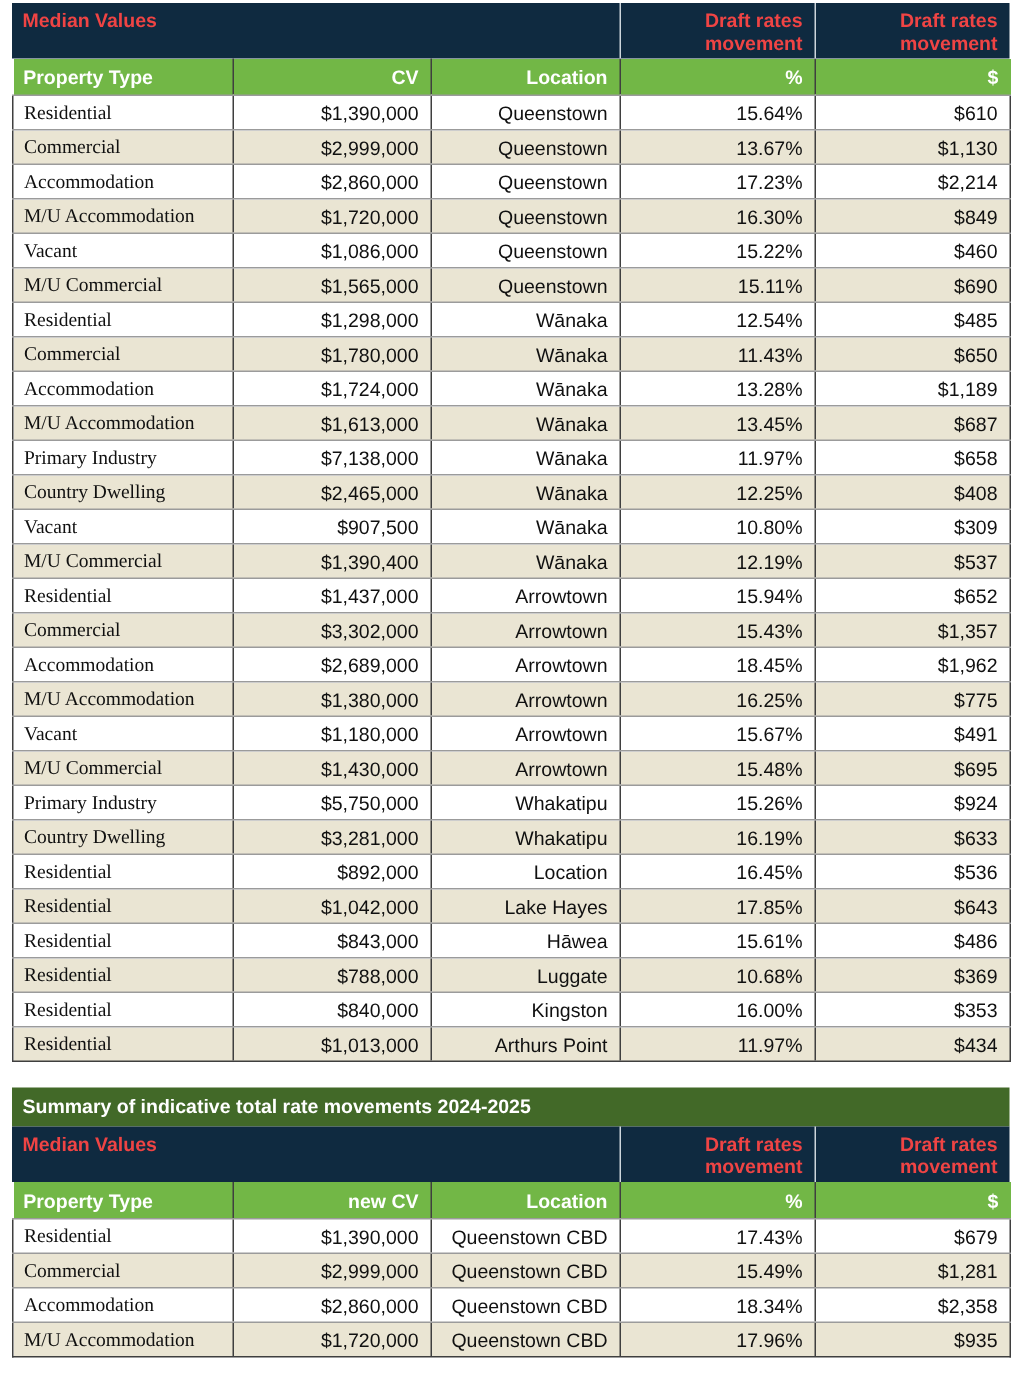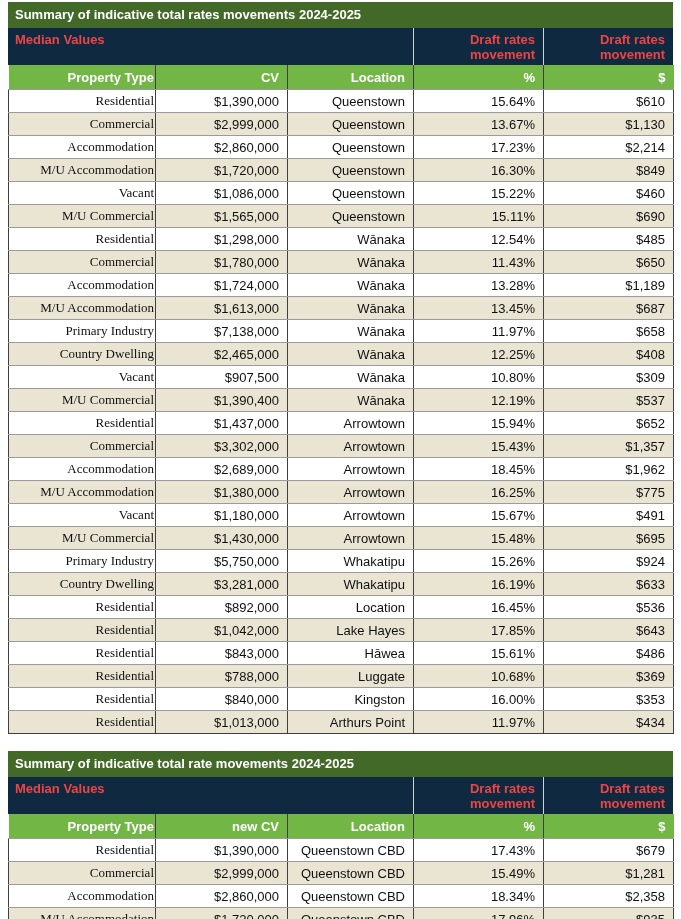--- a/index.html
+++ b/index.html
@@ -81,36 +81,35 @@
     background: #ffffff;
     white-space: nowrap;
     overflow: hidden;
   }
   table.rates td + td { border-left: 1px solid #3f3f3f; }
   table.rates td:first-child { border-left: 1px solid #3f3f3f; font-family: Liberation Serif, serif; }
   table.rates td:last-child { border-right: 1px solid #3f3f3f; }
   table.rates tbody tr:last-child td { border-bottom: 1px solid #3f3f3f; }
   table.rates tbody tr:nth-child(even) td { background: #eae5d3; }
   table.rates th:first-child,
-  table.rates td:first-child { text-align: right; padding-left: 7px; margin-top: 12px; }
+  table.rates td:first-child { text-align: left; padding-left: 7px; margin-top: 12px; }
   table.rates th:not(:first-child),
   table.rates td:not(:first-child) { text-align: right; padding-right: 8px; }
   col.c0 { width: 147px; }
   col.c1 { width: 132px; }
   col.c2 { width: 126px; }
   col.c3 { width: 130px; }
   col.c4 { width: 130px; }
 </style>
 </head>
 <body>
 
 <div class="page">
 
   <div class="table-block first">
-    <div class="title-bar">Summary of indicative total rates movements 2024-2025</div>
     <div class="navy-row">
       <div class="navy-left">Median Values</div>
       <div class="navy-cell">Draft rates movement</div>
       <div class="navy-cell">Draft rates movement</div>
     </div>
     <table class="rates">
       <colgroup>
         <col class="c0">
           <col class="c1">
           <col class="c2">

